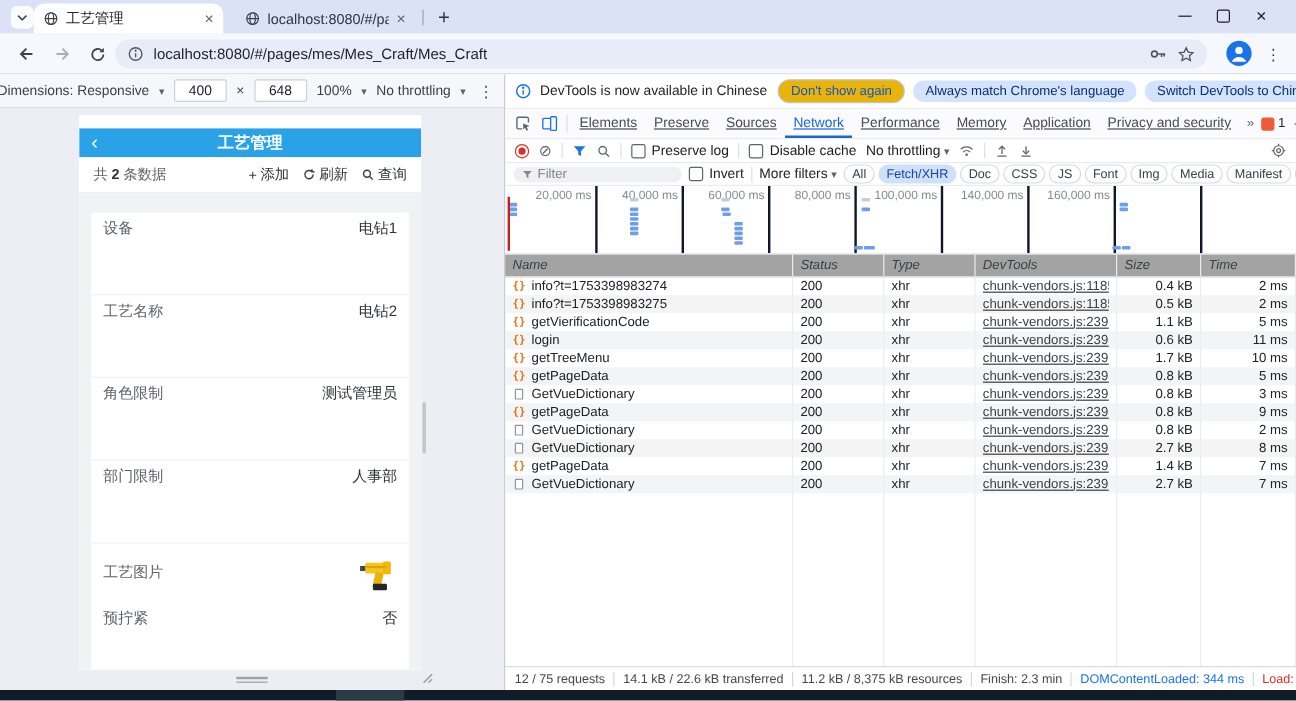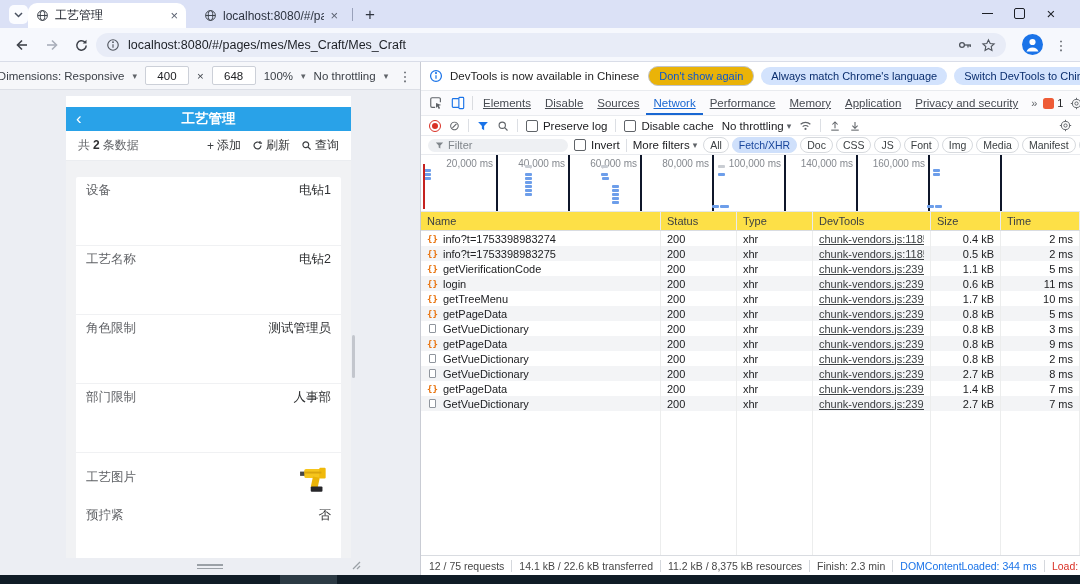--- a/index.html
+++ b/index.html
@@ -126,21 +126,21 @@
   .dt-overview{height:56px;flex:none;position:relative;border-bottom:1px solid #e4e7ea;overflow:hidden;}
   .ovticks{position:absolute;left:5px;top:0;height:100%;display:flex;}
   .ovcell{width:72px;height:100%;border-right:2px solid #0f172a;box-sizing:border-box;
     font-size:10px;color:#85898f;text-align:right;padding:3px 3px 0 0;}
   .ovbar{position:absolute;width:7px;height:3px;border-radius:1px;}
   .ovbar.blue{background:#6d9eea}.ovbar.gray{background:#c9cdd3}
   .ovred{position:absolute;left:2px;top:9px;bottom:2px;width:2px;background:#c5221f;}
 
   .grid6{display:grid;grid-template-columns:240px 76px 76px 118px 70px 79px;}
   .thead{height:18px;flex:none;align-items:center;border-bottom:1px solid #d9dce1;
-    font-size:11px;color:#3c4043;background:#fde047;}
+    font-size:11px;color:#3c4043;background:#a3a3a3;font-style:italic;}
   .thead span{padding:0 6px;border-right:1px solid #e9ebee;height:100%;display:flex;align-items:center;box-sizing:border-box;}
   .tbody{flex:none;display:flex;flex-direction:column;}
   .trow{height:15px;align-items:center;font-size:11px;color:#202124;}
   .trow:nth-child(even){background:#f3f4f6;}
   .trow > span{padding:0 6px;border-right:1px solid #eceded;height:100%;display:flex;align-items:center;
     box-sizing:border-box;overflow:hidden;white-space:nowrap;}
   .c-num{justify-content:flex-end;}
   .c-name{gap:5px;}
   .nicon{width:11px;flex:none;display:flex;justify-content:center;}
   .g-json,.g-doc{display:none;}
@@ -461,21 +461,21 @@
               <rect x="1.5" y="3" width="8.5" height="10" rx="1"></rect>
               <rect x="9" y="1.5" width="5.5" height="13" rx="1" fill="#fff"></rect>
             </g>
           </svg>
       </span>
       <span class="tsep"></span>
       <span class="dtabs-list">
 
           <span class="dtab">Elements</span>
 
-          <span class="dtab">Disable</span>
+          <span class="dtab">Preserve</span>
 
           <span class="dtab">Sources</span>
 
           <span class="dtab active">Network</span>
 
           <span class="dtab">Performance</span>
 
           <span class="dtab">Memory</span>
 
           <span class="dtab">Application</span>

